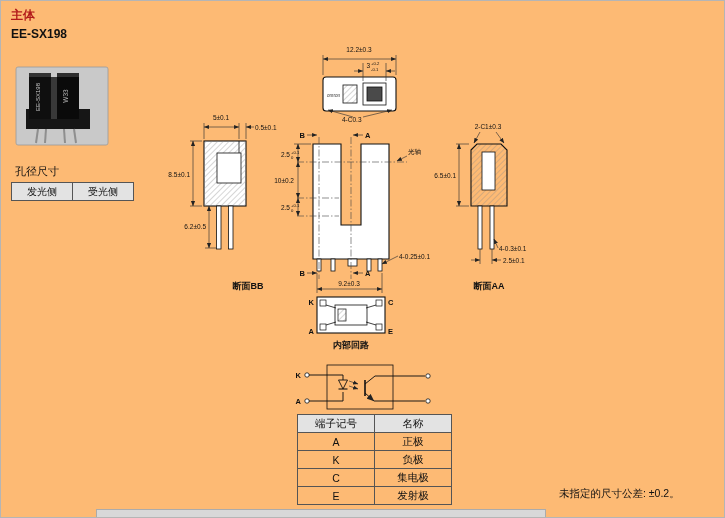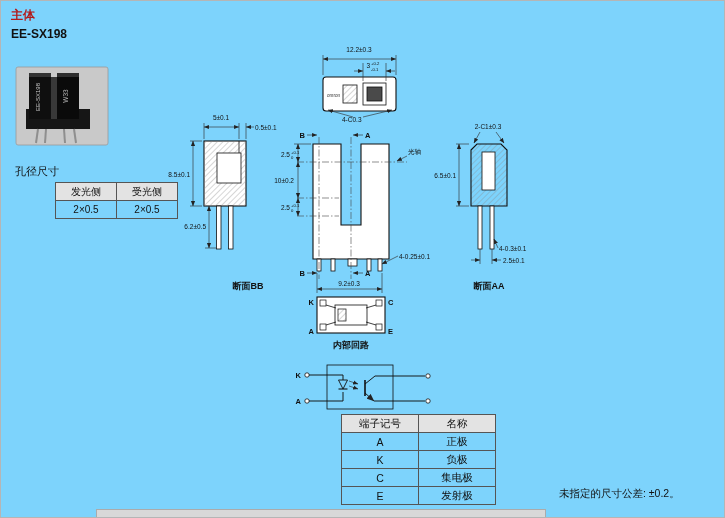--- a/index.html
+++ b/index.html
@@ -1,24 +1,24 @@
 <!DOCTYPE html>
 <html><head>
 <meta charset="utf-8">
 <style>
   html,body{margin:0;padding:0;background:#f2f2f2;}
   .page{
-    position:relative;width:725px;height:518px;background:#7dd3fc;
+    position:relative;width:725px;height:518px;background:#fdba74;
     border:1px solid #b5b5b5;font-family:"Liberation Sans",sans-serif;
     overflow:hidden;box-sizing:border-box;
   }
   .title{position:absolute;left:10px;top:6px;font-size:12px;font-weight:bold;color:#b21a1a;}
   .model{position:absolute;left:10px;top:26px;font-size:12px;font-weight:bold;color:#111;}
   .aperture-label{position:absolute;left:14px;top:163px;font-size:11px;color:#111;}
-  table{border-collapse:collapse;margin-left:44px;}
+  table{border-collapse:collapse;}
   .aperture-table{position:absolute;left:10px;top:181px;font-size:10px;color:#111;}
   .aperture-table td{border:1px solid #555;width:58px;height:15px;text-align:center;}
   .terminal-table{position:absolute;left:296px;top:413px;font-size:10.5px;color:#111;padding-left:28px;}
   .terminal-table td{border:1px solid #555;width:74px;height:15px;text-align:center;}
   td.hd{background:#e3e3e3;}
   .tol-note{position:absolute;left:558px;top:486px;font-size:10.5px;font-weight:normal;color:#111;}
   .bottom-strip{position:absolute;left:95px;top:508px;width:450px;height:10px;background:#d8d8d8;border:1px solid #ababab;box-sizing:border-box;}
   svg.art{position:absolute;left:0;top:0;}
   svg text{font-family:"Liberation Sans",sans-serif;}
   .s1{fill:#fff;stroke:#111;stroke-width:1.1;}
@@ -38,24 +38,20 @@
 
   <div class="title">主体</div>
   <div class="model">EE-SX198</div>
 
   <div class="aperture-label">孔径尺寸</div>
   <table class="aperture-table">
     <tbody>
         <tr>
       <td class="hd">发光侧</td>
       <td class="hd">受光侧</td>
-    </tr>
-    <tr>
-      <td>2×0.5</td>
-      <td>2×0.5</td>
     </tr>
   </tbody>
     </table>
 
   <table class="terminal-table">
     <tbody>
         <tr>
       <td class="hd">端子记号</td>
       <td class="hd">名称</td>
     </tr>

